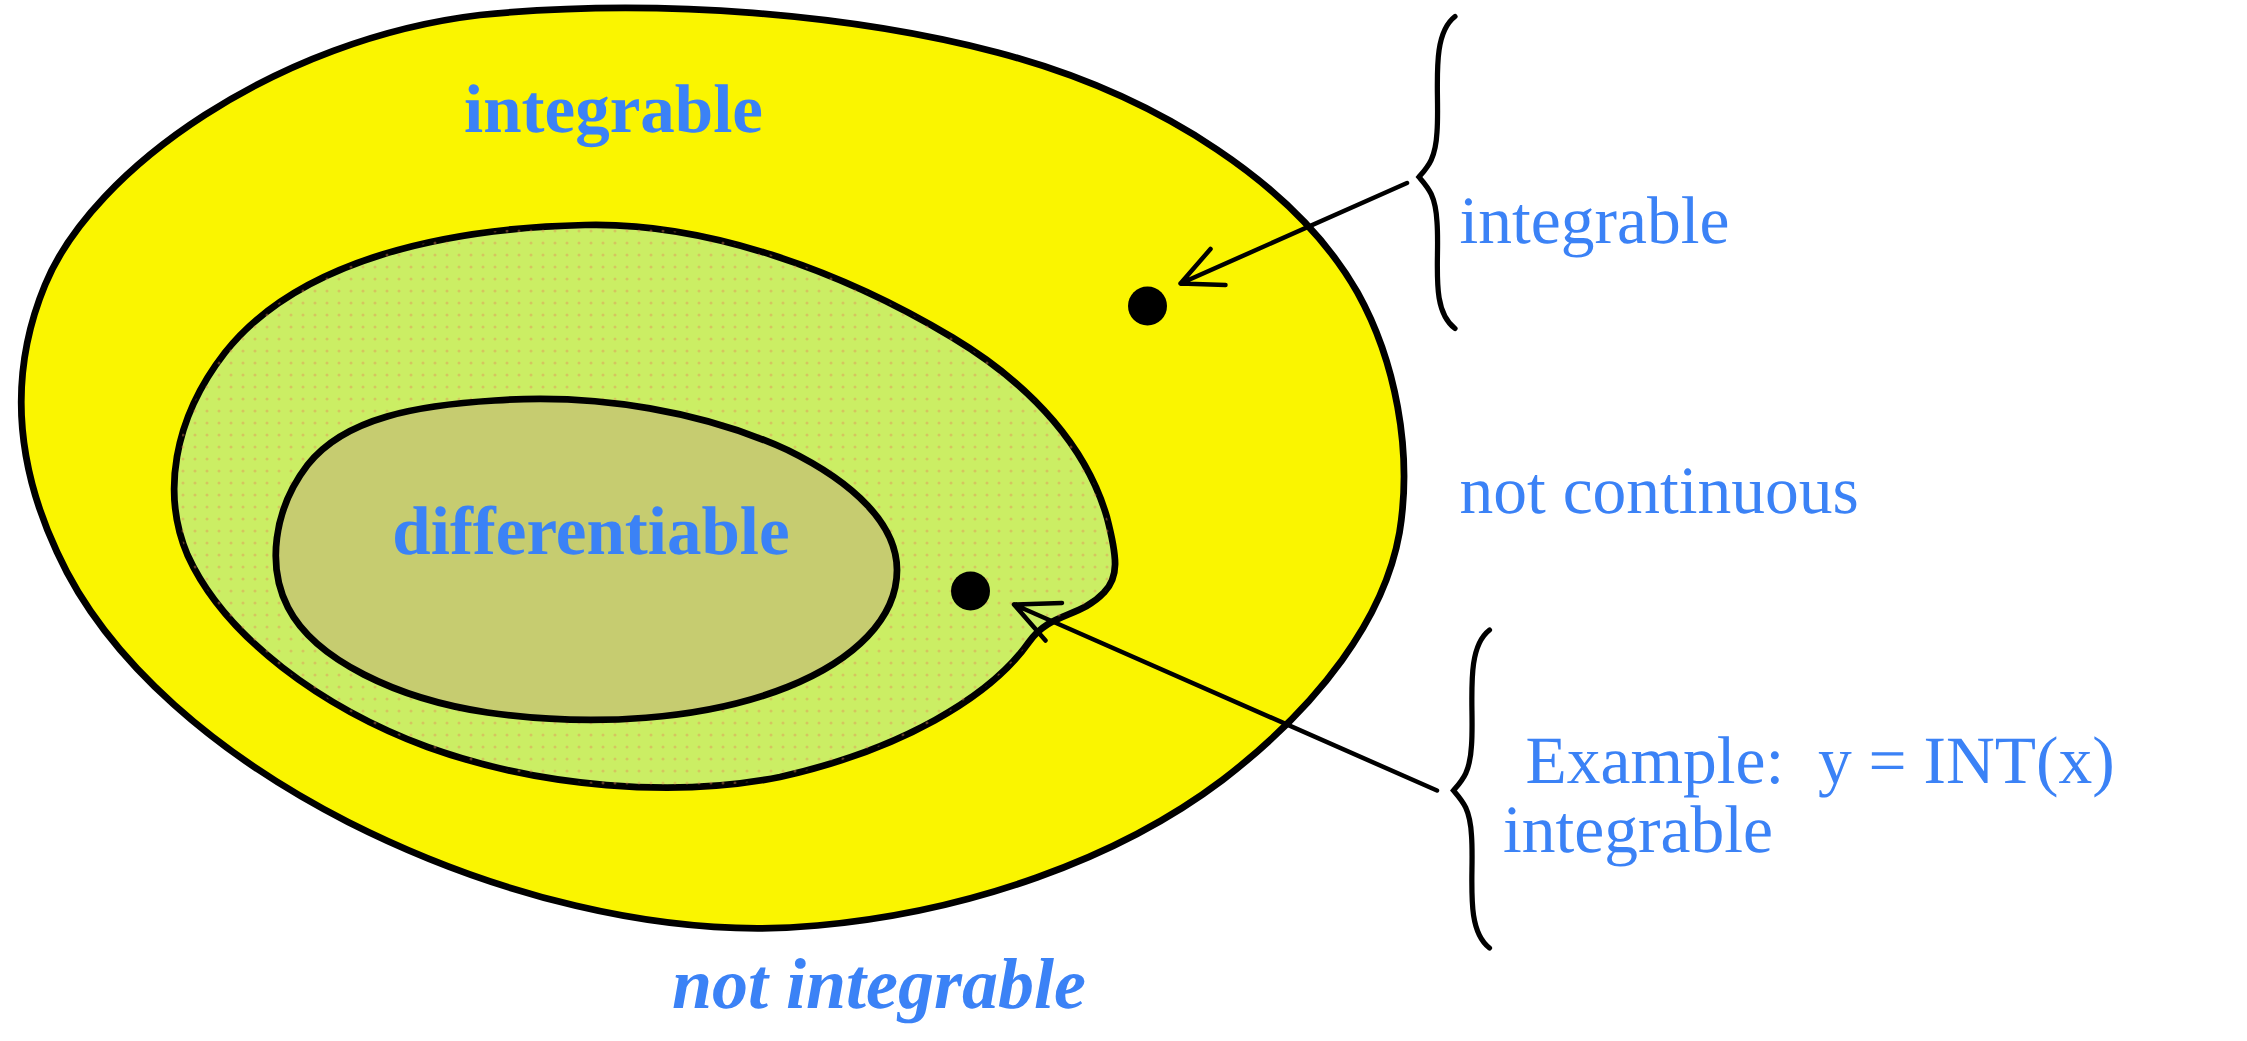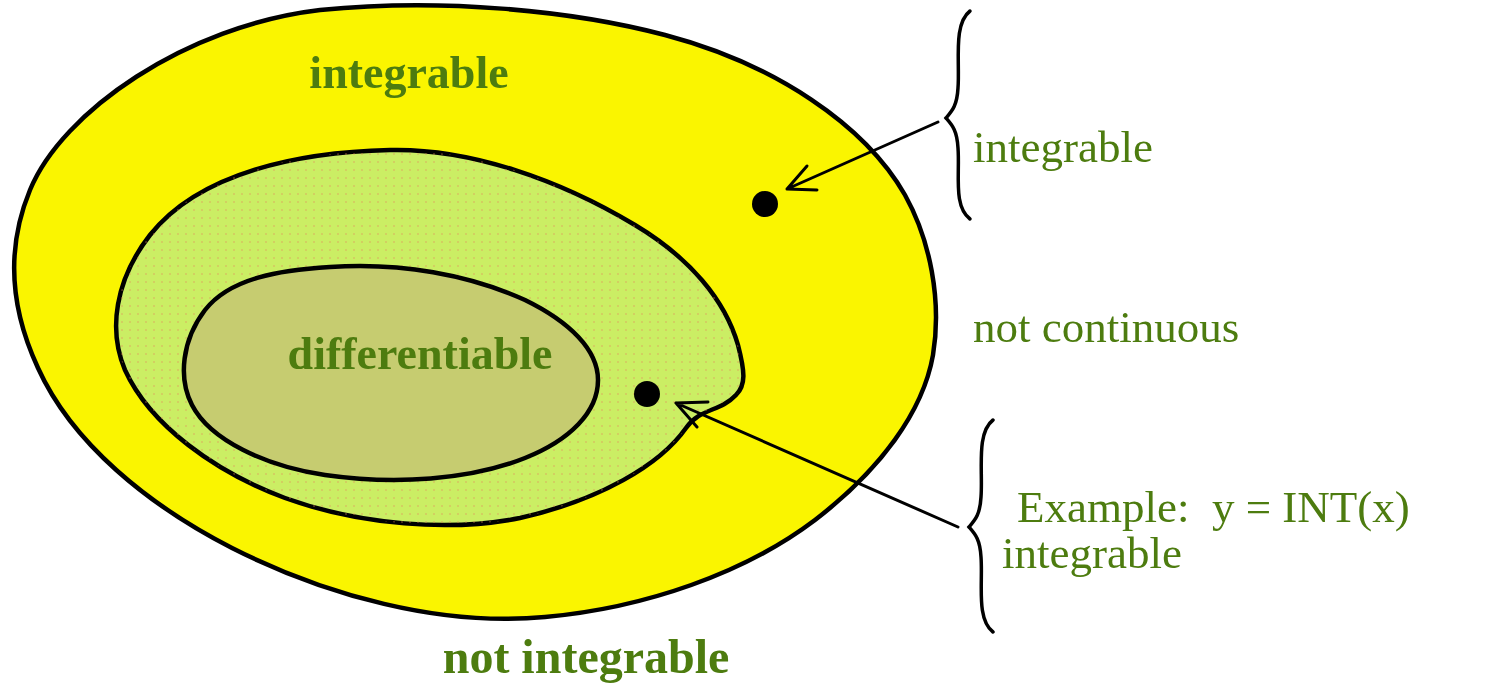--- a/index.html
+++ b/index.html
@@ -3,32 +3,32 @@
 <meta charset="utf-8">
 <style>
   html, body { margin: 0; padding: 0; background: #ffffff; }
   .stage {
     position: relative;
     width: 1498px;
     height: 694px;
     background: #ffffff;
     font-family: "Liberation Serif", serif;
     overflow: hidden;
-    color: #4d7c0f;
+    color: #3b82f6;
   }
   .stage svg { position: absolute; left: 0; top: 0; }
   .region-label {
     position: absolute;
     transform: translateX(-50%);
     font-weight: bold;
     font-size: 46px;
     line-height: 1.05;
     white-space: nowrap;
   }
-  .outside-label { font-size: 48px; }
+  .outside-label { font-size: 48px; font-style: italic; }
   .annotation {
     position: absolute;
     font-size: 45px;
     line-height: 60px;
     white-space: pre;
   }
   .annotation .ann-line { height: 60px; }
 </style>
 </head>
 <body>
@@ -103,21 +103,21 @@
                C 960,174 953,206 970,219"></path>
       <path d="M 993,420
                C 976,433 983,471 981,497
                C 980,515 975,520 969,527
                C 975,534 980,539 981,557
                C 983,583 976,619 993,632"></path>
     </g>
   </svg>
 
   <div class="region-label" style="left:409px; top:49px;">integrable</div>
-  <div class="region-label" style="left:420px; top:330px;">differentiable</div>
+  <div class="region-label" style="left:394px; top:330px;">differentiable</div>
   <div class="region-label outside-label" style="left:586px; top:632px;">not integrable</div>
 
   <div class="annotation" style="left:973px; top:-3px;">
     <div class="ann-line">integrable</div>
     <div class="ann-line">not continuous</div>
     <div class="ann-line" style="margin-left:44px;">Example:  y = INT(x)</div>
   </div>
 
   <div class="annotation" style="left:1002px; top:403px;">
     <div class="ann-line">integrable</div>

